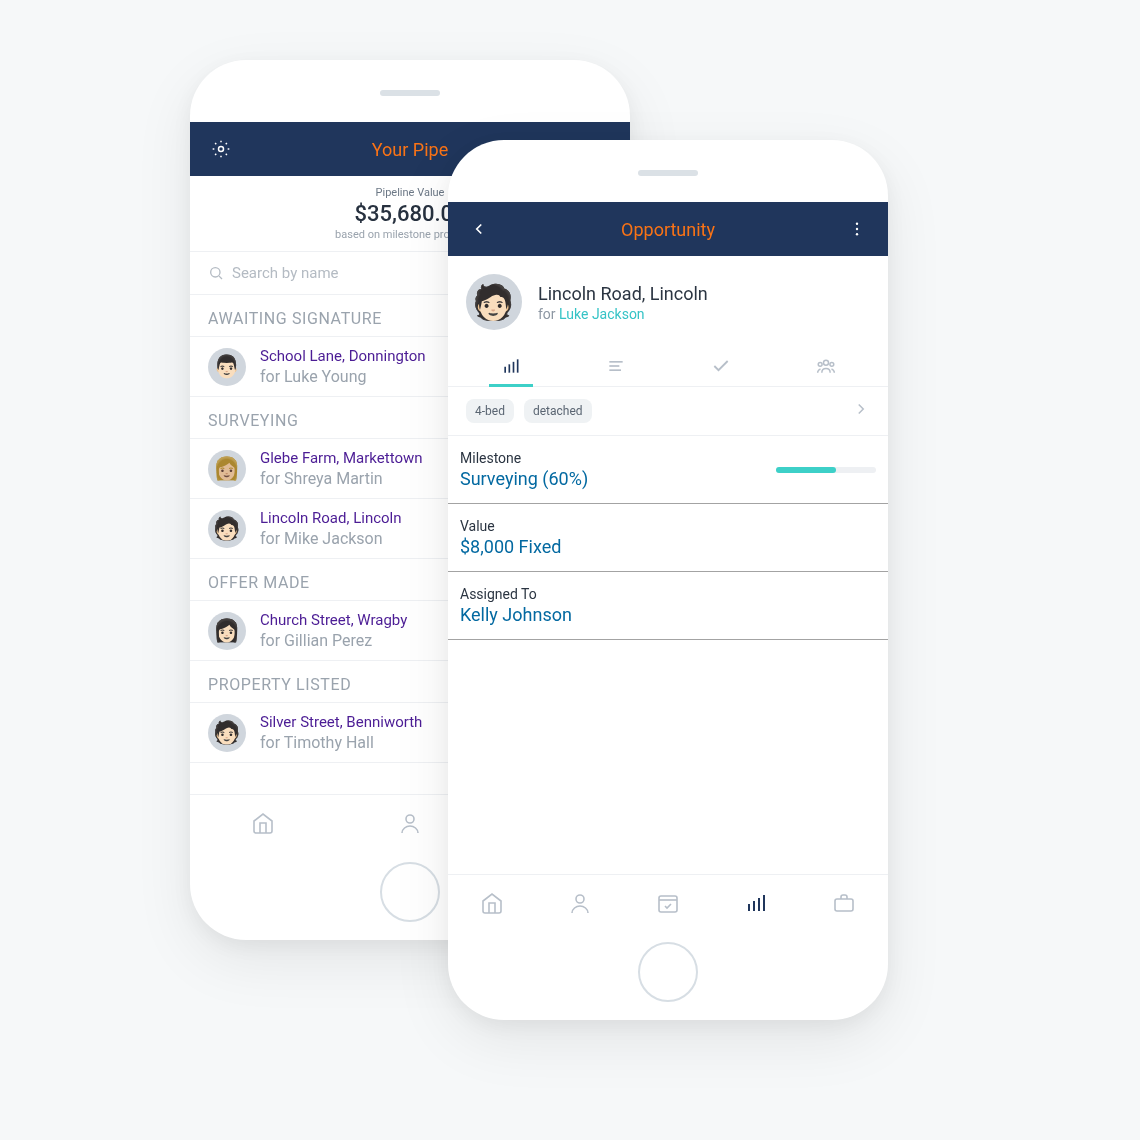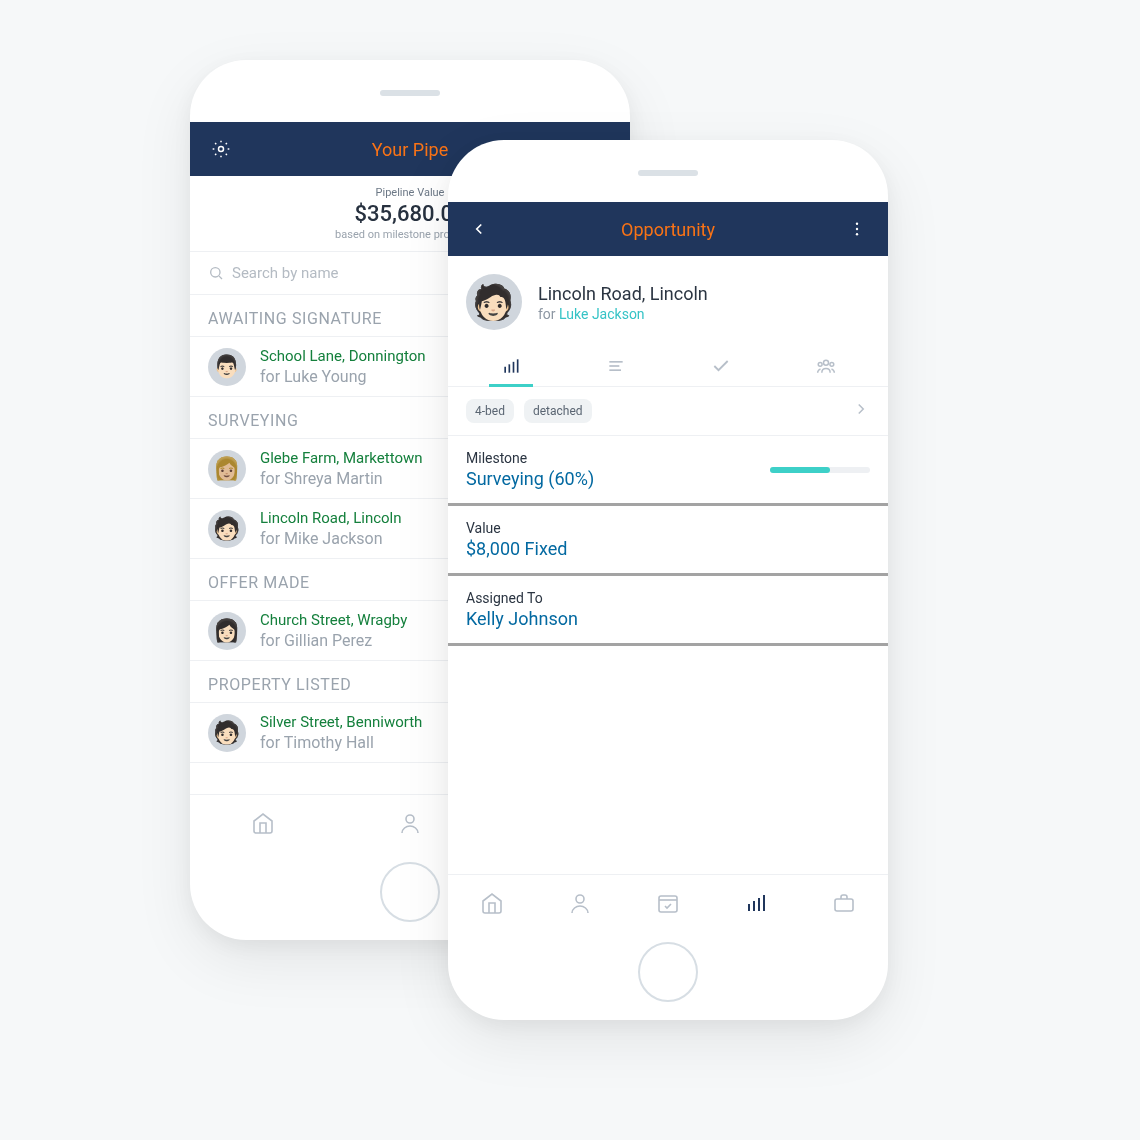--- a/index.html
+++ b/index.html
@@ -102,21 +102,21 @@
   }
   .avatar {
     width: 38px; height: 38px;
     border-radius: 50%;
     background: #d0d6dd;
     flex-shrink: 0;
     display: flex; align-items: center; justify-content: center;
     font-size: 22px; line-height: 1;
     overflow: hidden;
   }
-  .item-title { font-size: 15px; color: #15803d; }
+  .item-title { font-size: 15px; color: #4c1d95; }
   .item-sub { font-size: 16px; color: #9aa3ad; margin-top: 2px; }
 
   .tabbar {
     height: 56px;
     border-top: 1px solid #eef0f3;
     display: flex;
     align-items: center;
     justify-content: space-around;
     flex-shrink: 0;
     color: #b7bfc9;
@@ -172,22 +172,22 @@
   .tag {
     background: #eff2f4;
     color: #5a6572;
     font-size: 12px;
     padding: 5px 9px;
     border-radius: 8px;
   }
   .tag-row .chev { margin-left: auto; color: #b7bfc9; }
 
   .detail-block {
-    padding: 14px 18px;
-    border-bottom: 3px solid #a3a3a3;
+    padding: 14px 12px;
+    border-bottom: 1px solid #a3a3a3;
   }
   .detail-label { font-size: 14px; color: #2b3542; }
   .detail-sub { font-size: 18px; color: #0369a1; margin-top: 2px; }
   .progress-wrap { display: flex; align-items: center; justify-content: space-between; }
   .progress {
     width: 100px; height: 6px; background: #eef0f3; border-radius: 3px; position: relative;
   }
   .progress-bar {
     position: absolute; left: 0; top: 0; bottom: 0;
     background: #3dd0c8; border-radius: 3px;

